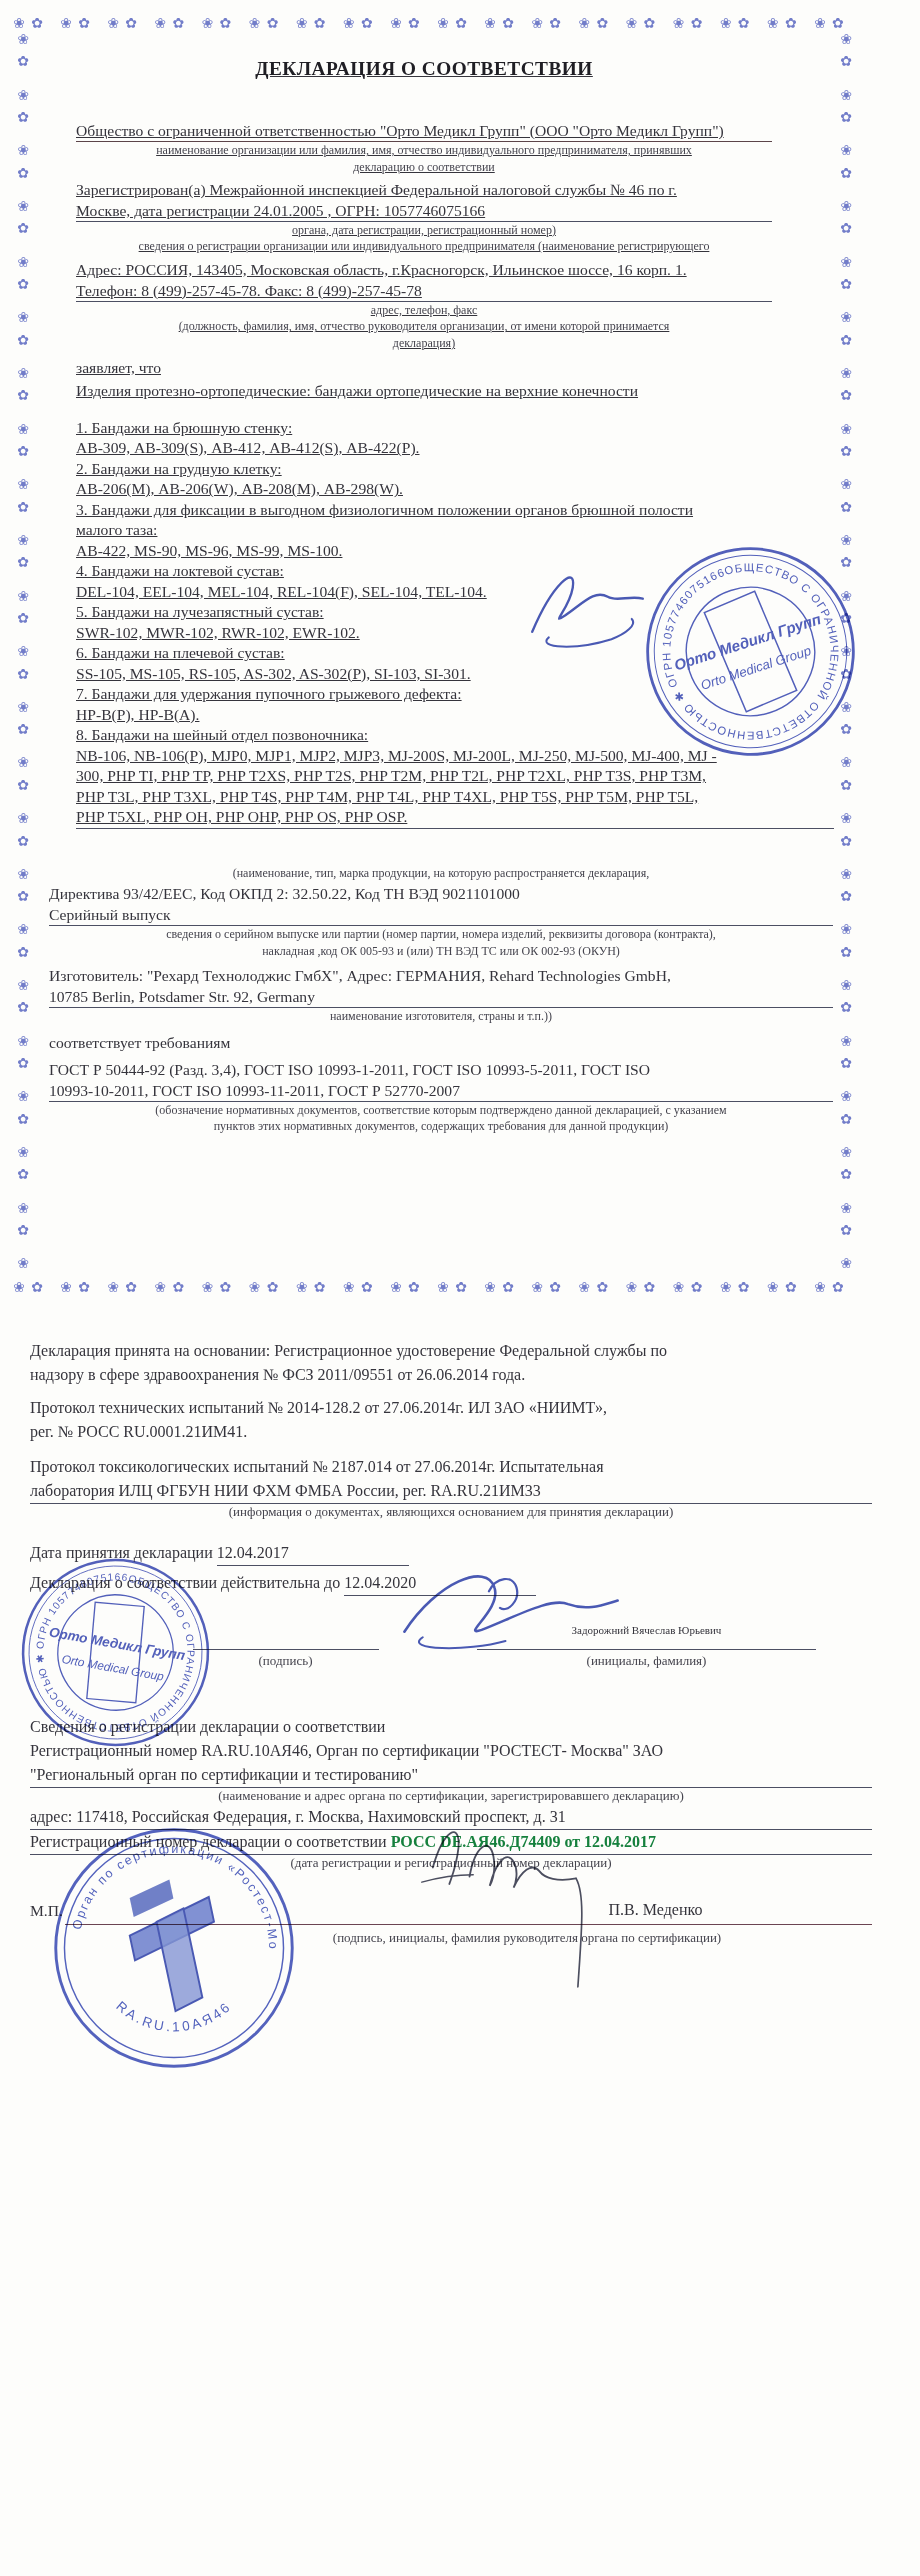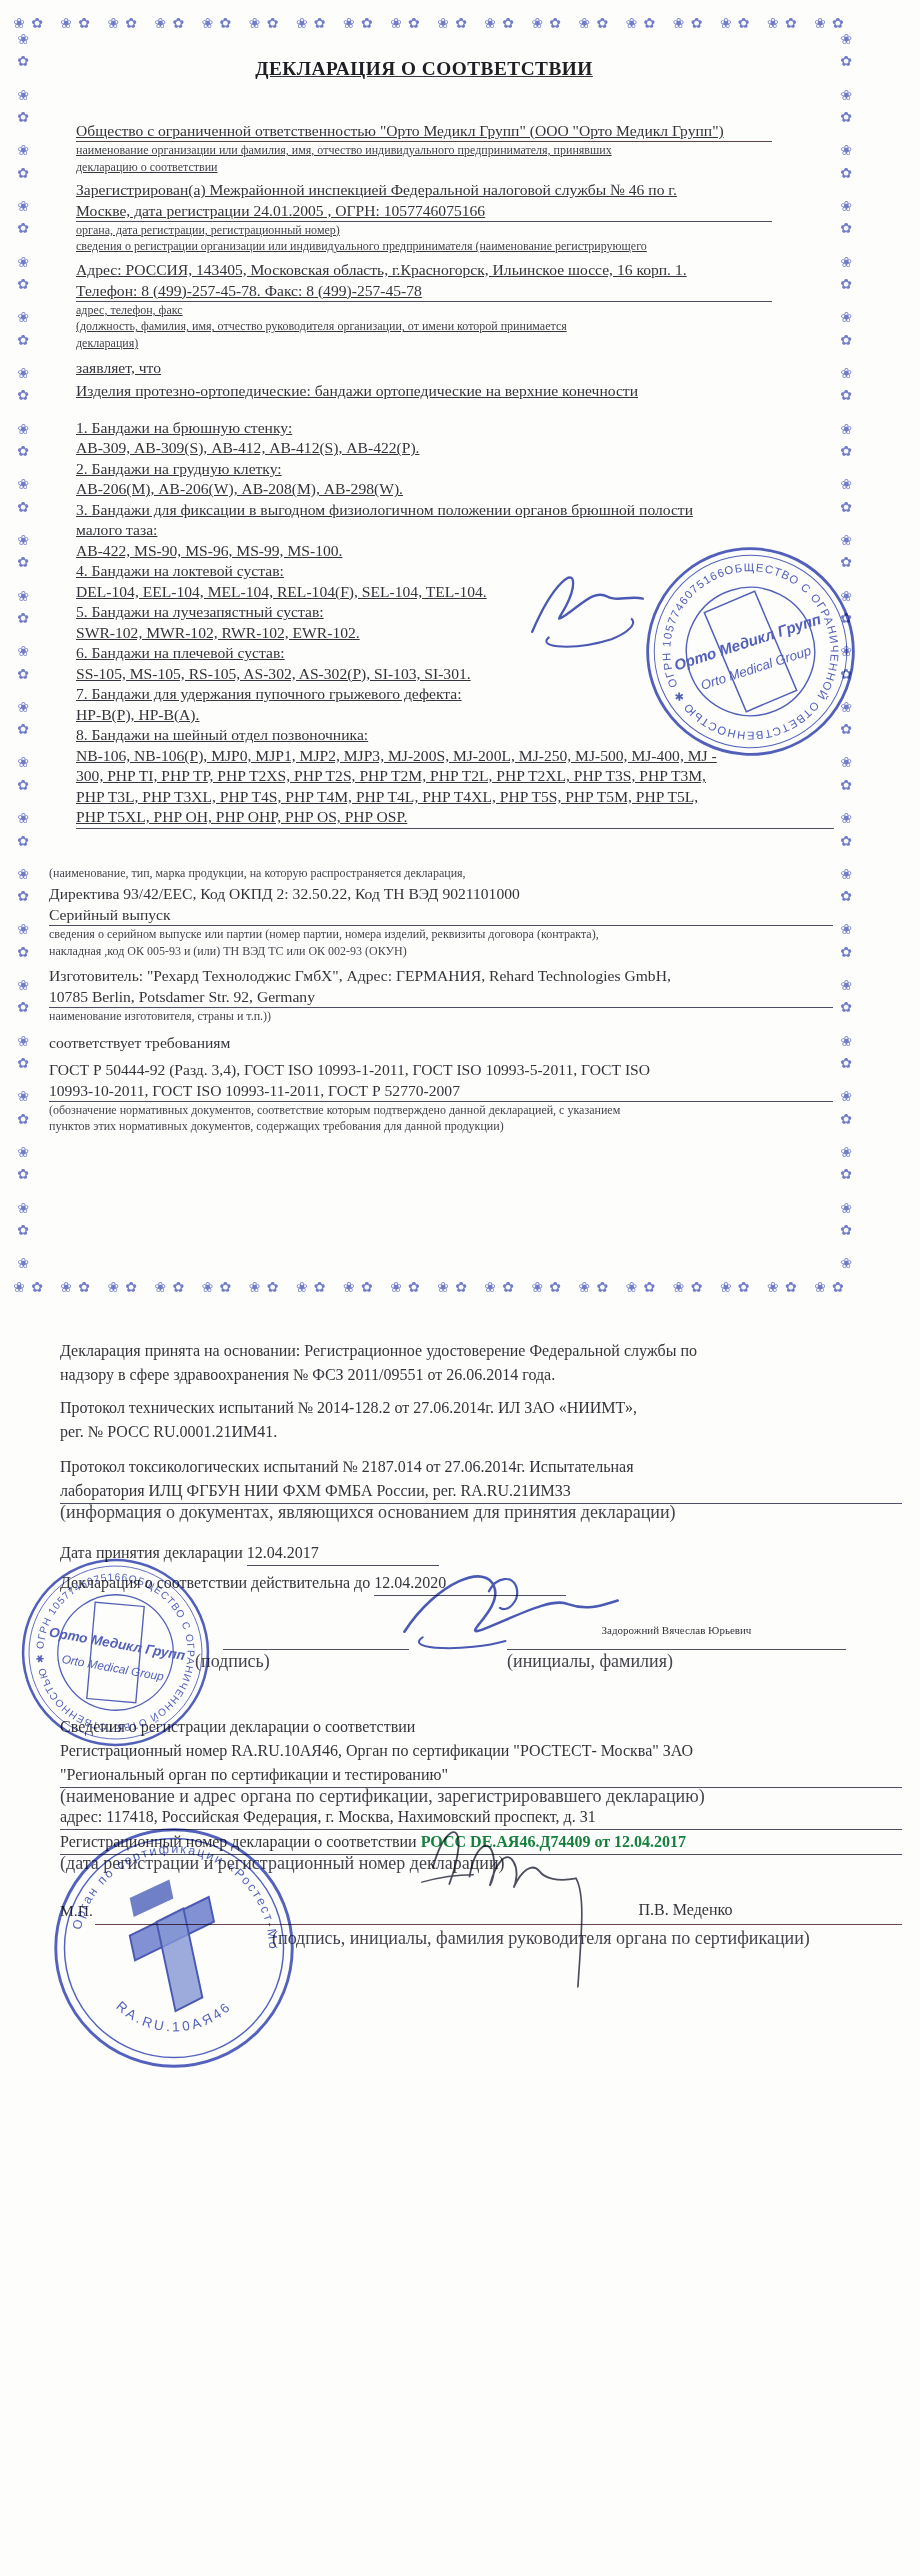--- a/index.html
+++ b/index.html
@@ -18,33 +18,33 @@
          writing-mode:vertical-rl;}
   .orn-left{left:0;}
   .orn-right{right:0;}
 
   .zone-a{position:absolute;left:63px;top:0;width:696px;padding-top:42px;text-decoration:underline;}
   .zone-b{position:absolute;left:36px;top:852px;width:784px;}
 
   .title{font-size:19.3px;font-weight:bold;color:#1f1e24;text-align:center;line-height:28px;letter-spacing:0.5px;}
   .ln{font-size:15.6px;line-height:21px;white-space:nowrap;}
   .ln2{font-size:15.6px;line-height:21px;}
-  .cap{font-size:12px;line-height:16.6px;color:#45444e;}
+  .cap{font-size:12px;line-height:16.6px;color:#45444e;text-align:center;}
   .u{border-bottom:0.9px solid #5c4449;}
   .u2{border-bottom:0.9px solid #4c4f63;}
   .mt2{margin-top:1.8px;}.mt4{margin-top:3.7px;}.mt6{margin-top:5.5px;}.mt8{margin-top:7.4px;}
   .org-top{margin-top:37px;}
   .prod .ln{line-height:20.5px;}
   .prod{margin-top:17px;}
   .ext-right{margin-right:-62px;}
 
   
-  .lower{position:absolute;left:60px;top:1339px;width:842px;}
+  .lower{position:absolute;left:30px;top:1339px;width:842px;}
   .lower .ln{font-size:16px;line-height:24px;}
-  .lower .cap{font-size:18px;}.gap10{height:9.2px;}.gap12{height:11px;}.gap22{height:20px;}.gap6{height:5.5px;}
+  .lower .cap{font-size:13px;}.gap10{height:9.2px;}.gap12{height:11px;}.gap22{height:20px;}.gap6{height:5.5px;}
   .useg{display:inline-block;border-bottom:0.9px solid #4c4f63;padding-right:120px;}
   .sigrow{position:relative;height:66px;margin-top:20px;}
   .sigrow .line-a{position:absolute;left:163px;width:186px;top:33px;border-bottom:0.9px solid #4c4f63;}
   .sigrow .cap-a{position:absolute;left:135px;width:241px;top:37px;}
   .sigrow .line-b{position:absolute;left:447px;width:339px;top:33px;border-bottom:0.9px solid #4c4f63;}
   .sigrow .name-b{position:absolute;left:447px;width:339px;top:7.4px;text-align:center;font-size:11px;}
   .sigrow .cap-b{position:absolute;left:447px;width:339px;top:37px;}
   .bold{font-weight:bold;color:#15803d;}
   .mprow{position:relative;height:83px;margin-top:11px;}
   .mprow .mp{position:absolute;left:0;top:20px;font-size:15.6px;}

